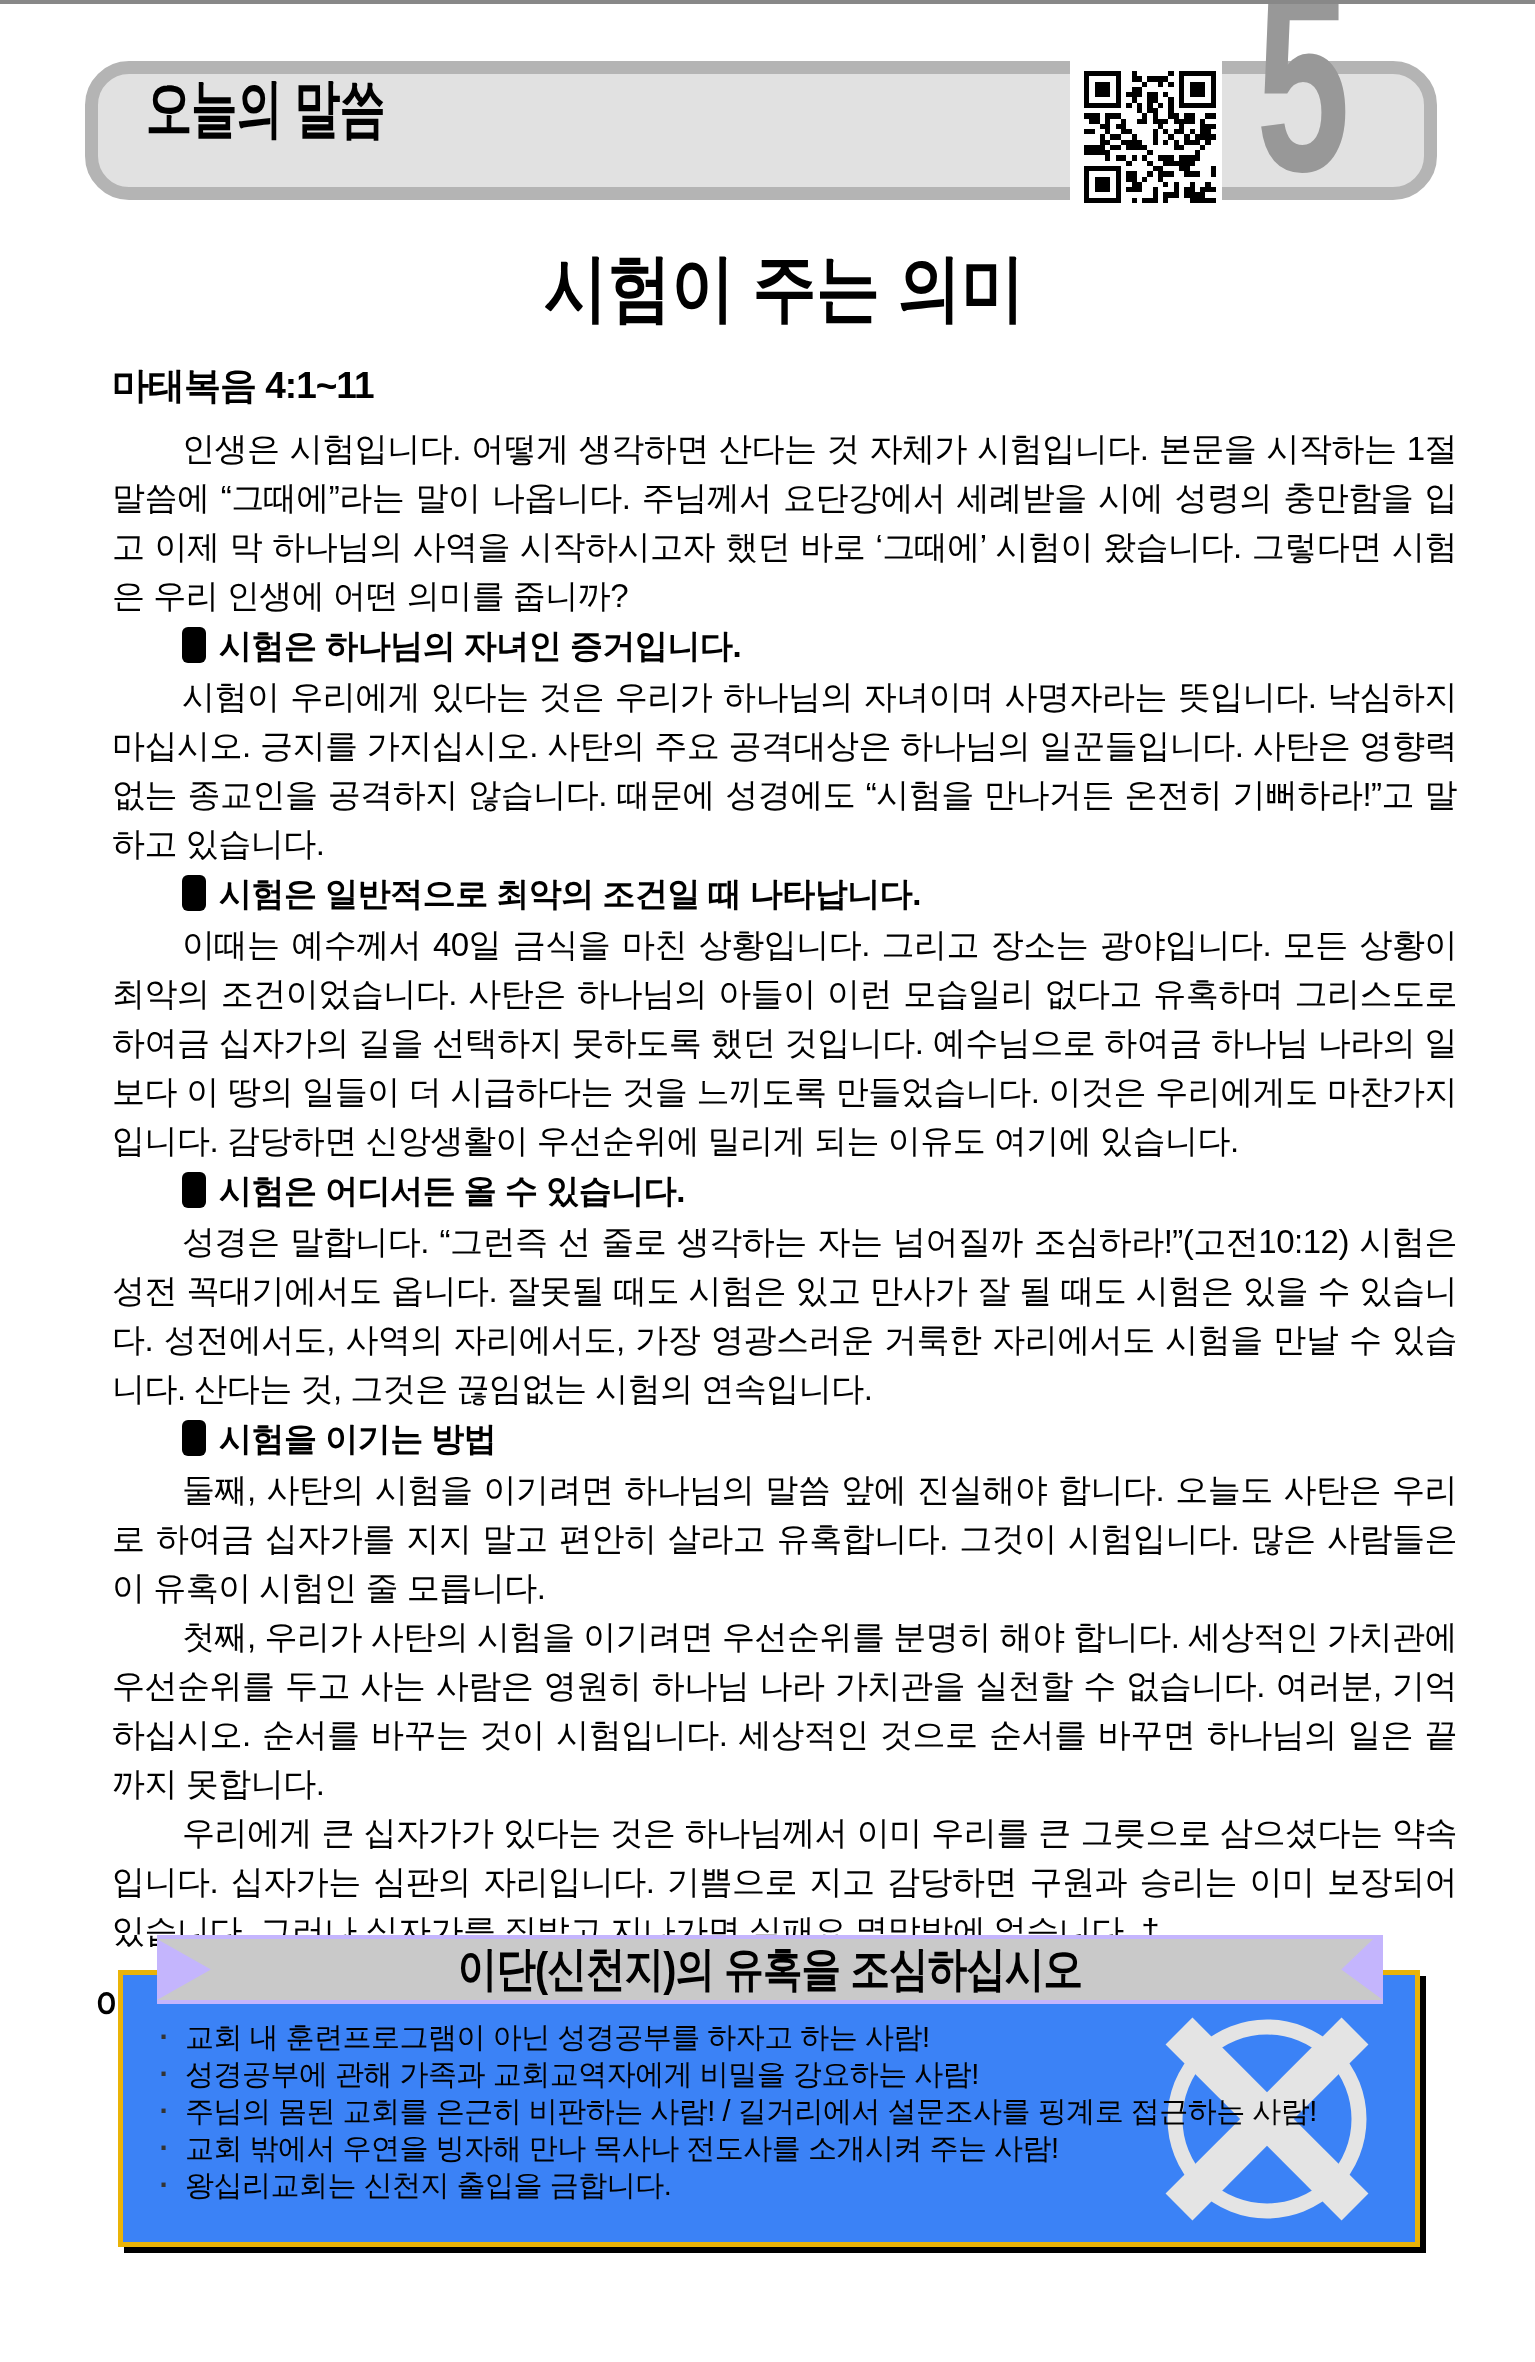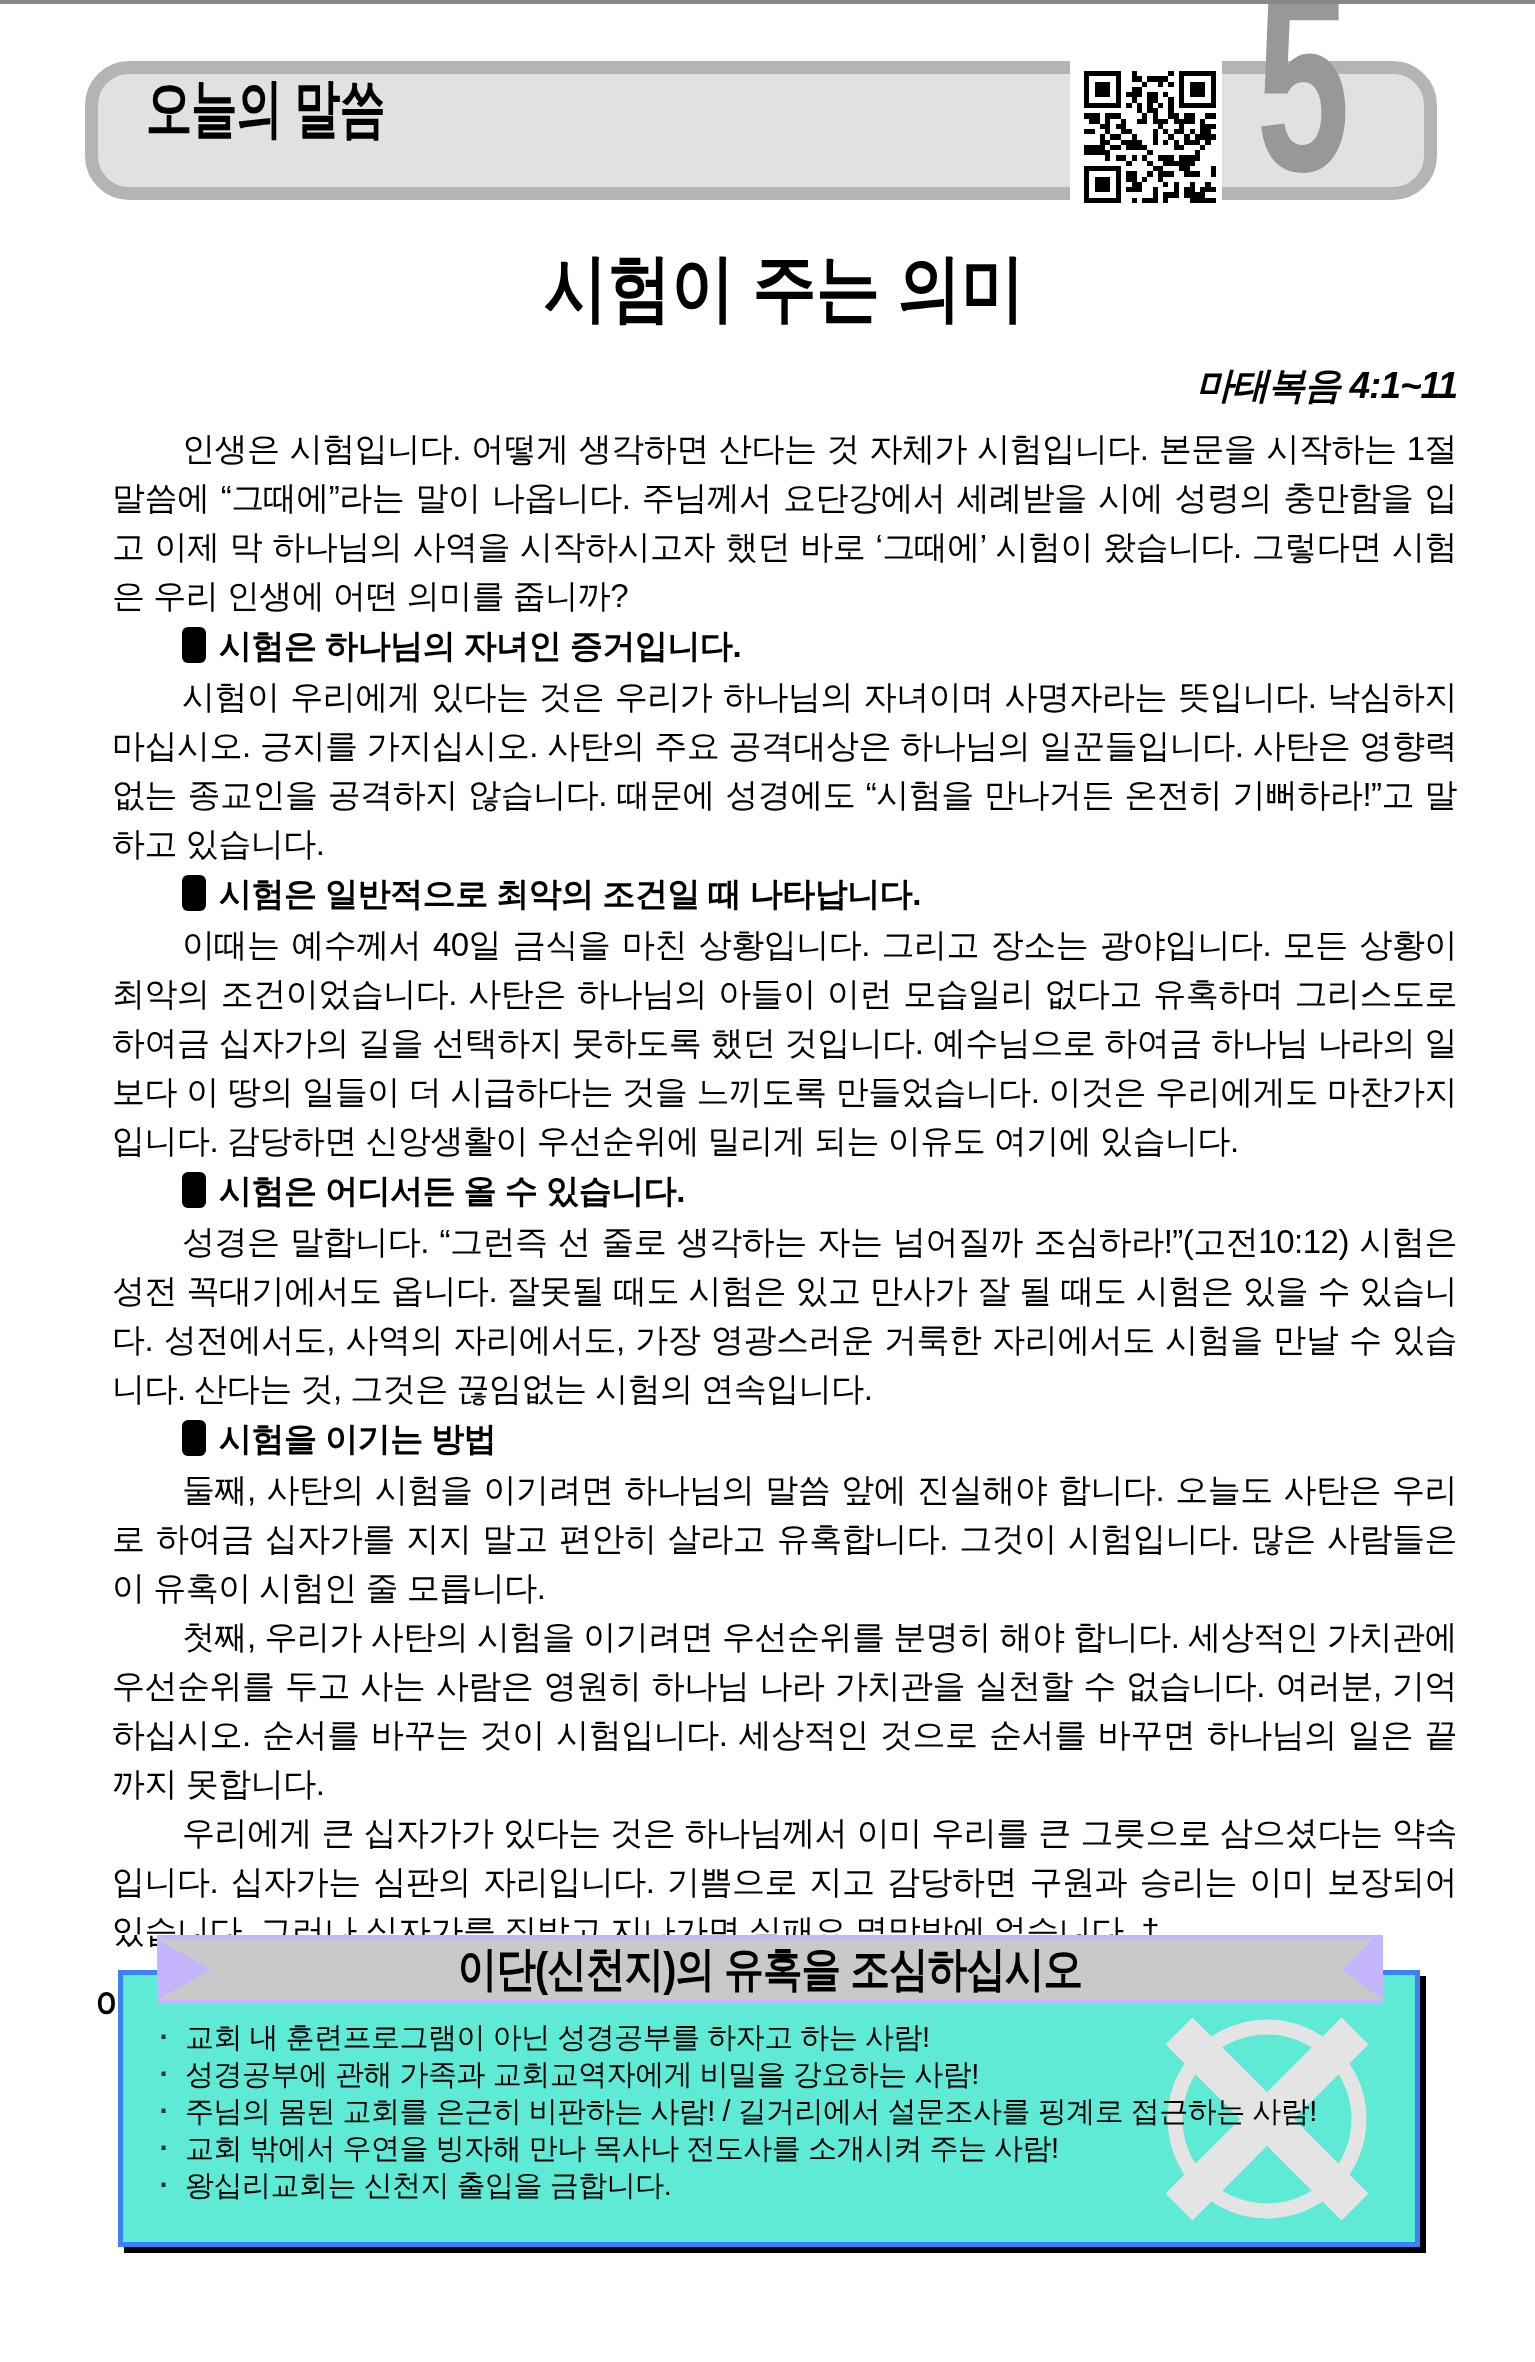--- a/index.html
+++ b/index.html
@@ -29,43 +29,43 @@
     font-size:256px;font-weight:bold;line-height:1;color:#989898;
     transform:scaleX(.66);transform-origin:left top;
   }
   
   .content{position:absolute;left:112px;top:238px;width:1345px;}
   .sermon-title{
     text-align:center;font-size:74px;font-weight:bold;line-height:92px;
     transform:scaleX(.86);transform-origin:center top;margin:0;white-space:nowrap;
   }
   .scripture{
-    text-align:right;font-size:37px;font-weight:bold;line-height:44px;
-    margin:30px 0 16px 0;letter-spacing:-1px;font-style:italic;
+    font-size:37px;font-weight:bold;line-height:44px;
+    margin:30px 0 16px 0;letter-spacing:-1px;
   }
   .body p{
     margin:0;font-size:33px;line-height:49px;text-align:justify;
     text-indent:70px;letter-spacing:-0.5px;
   }
   .body h3.section{
     margin:0 0 0 70px;font-size:33px;line-height:52px;font-weight:bold;
     letter-spacing:-0.5px;
   }
   .sq{
     display:inline-block;width:24px;height:36px;background:#000;
     border-radius:6px;margin-right:13px;vertical-align:-6px;
   }
   .memory{
     font-size:35px;font-weight:bold;letter-spacing:-1px;
     margin:26px 0 0 -17px;
   }
   
   .warn-box{
     position:absolute;left:118px;top:1966px;width:1302px;height:277px;
-    box-sizing:border-box;border:5px solid #3b82f6;background:#5eead4;
+    box-sizing:border-box;border:5px solid #eab308;background:#3b82f6;
     box-shadow:6px 6px 0 #000;z-index:1;text-decoration:underline;
   }
   .watermark{position:absolute;left:1014px;top:14px;width:260px;height:260px;z-index:0;}
   .warn-list{
     position:absolute;left:20px;top:44px;right:240px;z-index:2;
     list-style:none;margin:0;padding:0;
   }
   .warn-list li{
     font-size:29px;line-height:37px;letter-spacing:-0.5px;
     padding-left:0;white-space:nowrap;

